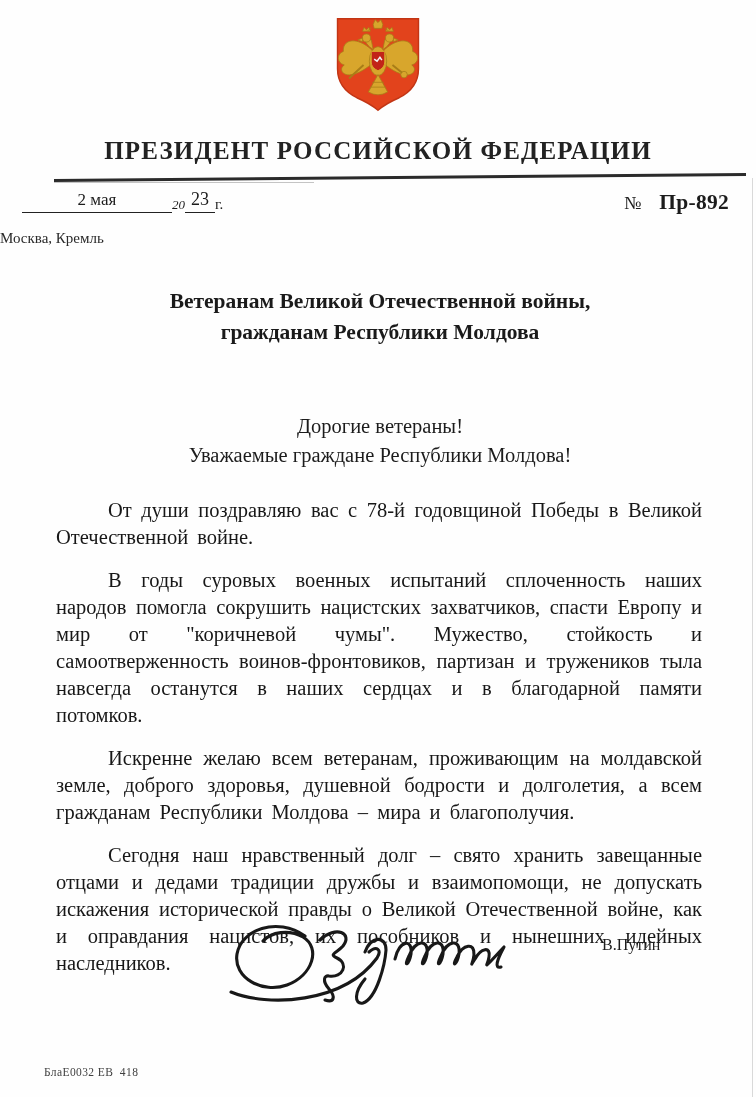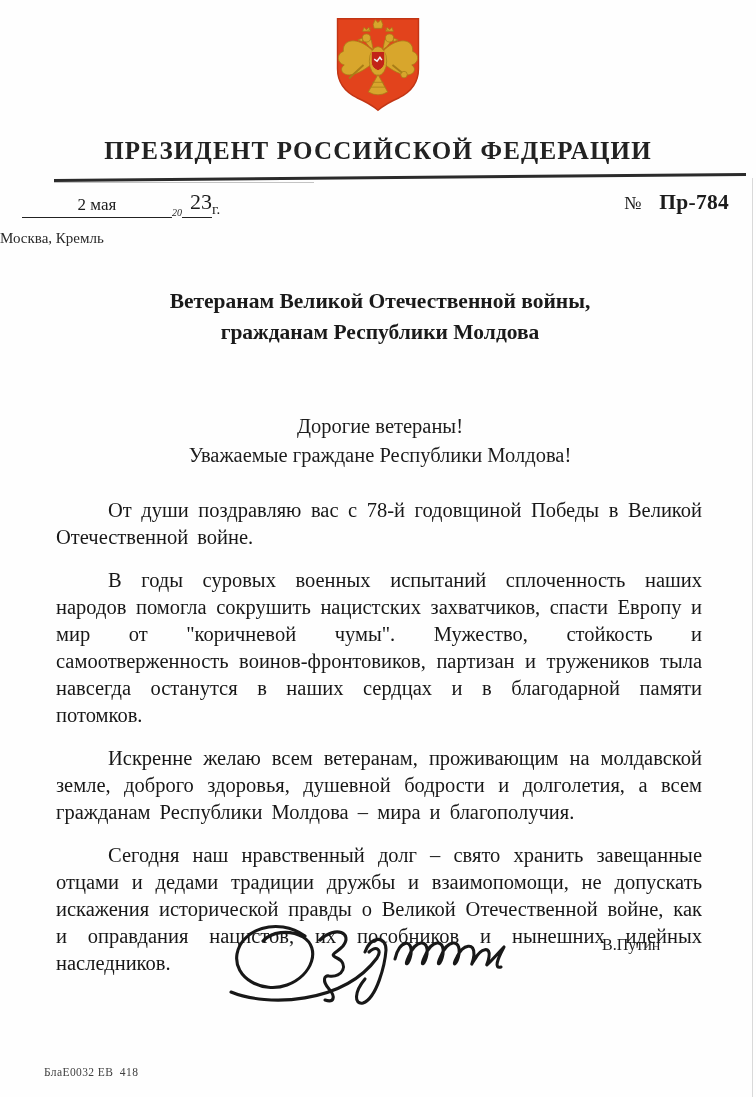--- a/index.html
+++ b/index.html
@@ -28,24 +28,24 @@
   }
   .head-rule-thin {
     position:absolute; left:54px; top:182px; width:260px; height:1px;
     background:#8a8a8a; opacity:.5;
   }
   .date-row { position:absolute; left:22px; top:189px; font-size:17px; }
   .date-line {
     display:inline-block; width:150px; border-bottom:1.4px solid #222;
     text-align:center; padding-bottom:2px; vertical-align:bottom;
   }
-  .date-century { font-size:10px; vertical-align:bottom;font-style:italic; }
+  .date-century { font-size:13px; vertical-align:bottom;font-style:italic; }
   .date-year {
     display:inline-block; width:30px; border-bottom:1.4px solid #222;
-    text-align:right; padding-bottom:2px; vertical-align:bottom; font-size:22px;
+    text-align:center; padding-bottom:2px; vertical-align:bottom; font-size:18px;
   }
   .date-suffix { font-size:15px; vertical-align:bottom; }
   .doc-number { position:absolute; top:190px; left:624px; font-size:18px; }
   .doc-number b { font-size:21.5px; margin-left:18px; letter-spacing:.3px; }
   .place-line {
     position:absolute; top:230px; left:0; width:746px;
     text-align:left; font-size:15px; color:#2a2a2a;
   }
   .addressee {
     position:absolute; top:286px; left:0; width:760px; text-align:center;
@@ -106,21 +106,21 @@
     <path d="M48,38 h14 v11 q0,6 -7,9 q-7,-3 -7,-9 Z" fill="#c22418" stroke="#d8a62c" stroke-width="1"></path>
     <path d="M51,46 l3,2 3,-4 2,3" fill="none" stroke="#f2f2f2" stroke-width="1.6"></path>
   </svg>
 
   <div class="letterhead-title">ПРЕЗИДЕНТ РОССИЙСКОЙ ФЕДЕРАЦИИ</div>
   <div class="head-rule"></div>
   <div class="head-rule-thin"></div>
 
   <div class="date-row"><span class="date-line">2 мая</span><span class="date-century">20</span><span class="date-year">23</span><span class="date-suffix">г.</span></div>
 
-  <div class="doc-number"><span>№</span><b>Пр-784</b></div>
+  <div class="doc-number"><span>№</span><b>Пр-892</b></div>
 
   <div class="place-line">Москва, Кремль</div>
 
   <div class="addressee">
     <div>Ветеранам Великой Отечественной войны,</div>
     <div>гражданам Республики Молдова</div>
   </div>
 
   <div class="greeting">
     <div>Дорогие ветераны!</div>

